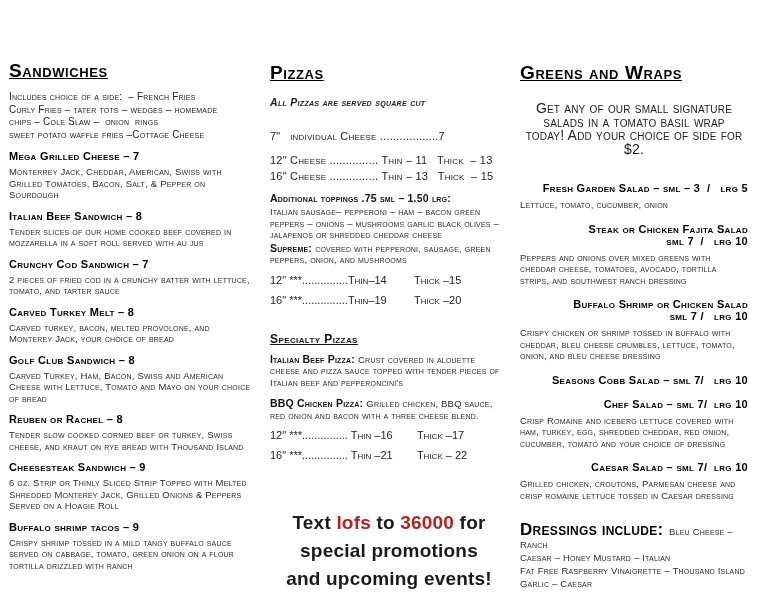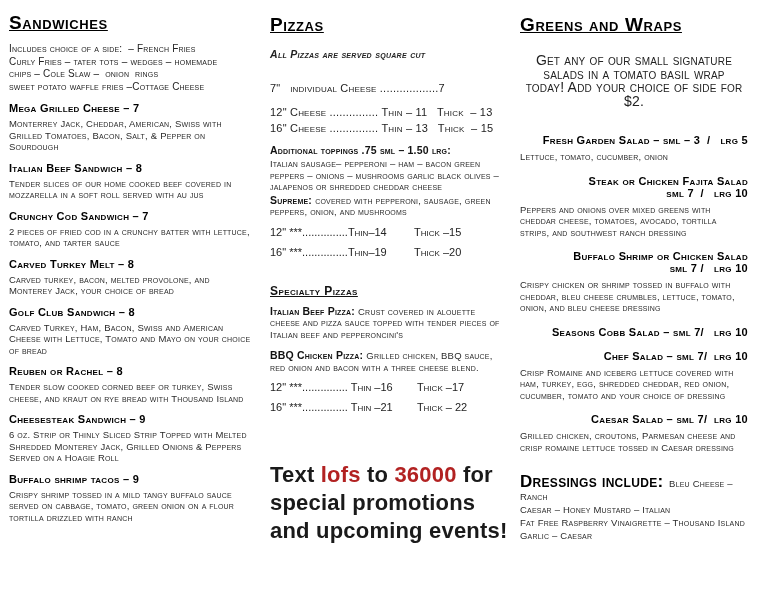--- a/index.html
+++ b/index.html
@@ -1,18 +1,18 @@
 <!DOCTYPE html>
 <html><head>
 <meta charset="utf-8">
 <style>
   html,body{margin:0;padding:0;background:#ffffff;}
   body{width:768px;height:593px;overflow:hidden;
        font-family:"Liberation Sans","DejaVu Sans",sans-serif;color:#1f1f1f;}
-  .menu{display:flex;padding-top:12px;box-sizing:border-box;}
+  .menu{display:flex;padding-top:12px;box-sizing:border-box;margin-top:48px;}
   .col{box-sizing:border-box;}
   .col-sandwiches{width:260px;padding:0 6px 0 9px;}
   .col-pizzas{width:250px;padding:2px 2px 0 10px;}
   .col-greens{width:258px;padding:2px 20px 0 10px;}
 
   h1{font-size:19px;font-weight:bold;color:#000;margin:0 0 9px 0;
      font-variant:small-caps;letter-spacing:.6px;text-decoration:underline;}
   .prewrap{white-space:pre-wrap;}
 
   .intro{font-size:10px;line-height:12.5px;margin:0 0 4px 0;color:#222;
@@ -31,21 +31,21 @@
            letter-spacing:.2px;}
   .pz-line-7{margin:0 0 12px 0;}
   .pz-head{font-size:10.5px;font-weight:bold;color:#111;margin:10px 0 2px 0;
            font-variant:small-caps;letter-spacing:.2px;}
   .pz-body{font-size:9.5px;line-height:11.5px;margin:0 0 2px 0;color:#2a2a2a;
            font-variant:small-caps;letter-spacing:.2px;}
   .pz-body b{font-size:10.5px;color:#111;}
   .pz-price{font-size:11px;margin:8px 0 0 0;font-variant:small-caps;color:#222;}
   .specialty-title{font-size:12px;font-weight:bold;color:#111;margin:26px 0 8px 0;
            font-variant:small-caps;letter-spacing:.4px;text-decoration:underline;}
-  .promo{margin-top:48px;font-weight:bold;font-size:22px;
+  .promo{margin-top:48px;text-align:center;font-weight:bold;font-size:19px;
          line-height:28px;color:#1a1a1a;letter-spacing:.2px;}
   .red{color:#b22222;}
 
   
   .greens-intro{font-size:14px;line-height:13.5px;text-align:center;
                 font-variant:small-caps;margin:18px 4px 26px 4px;color:#222;letter-spacing:.2px;}
   .salad-name{white-space:pre-wrap;text-align:right;}
   .col-greens .item-name{margin:12px 0 5px 0;}
   .dressings{margin-top:22px;font-size:9.5px;line-height:13px;color:#2a2a2a;
              font-variant:small-caps;letter-spacing:.2px;}

